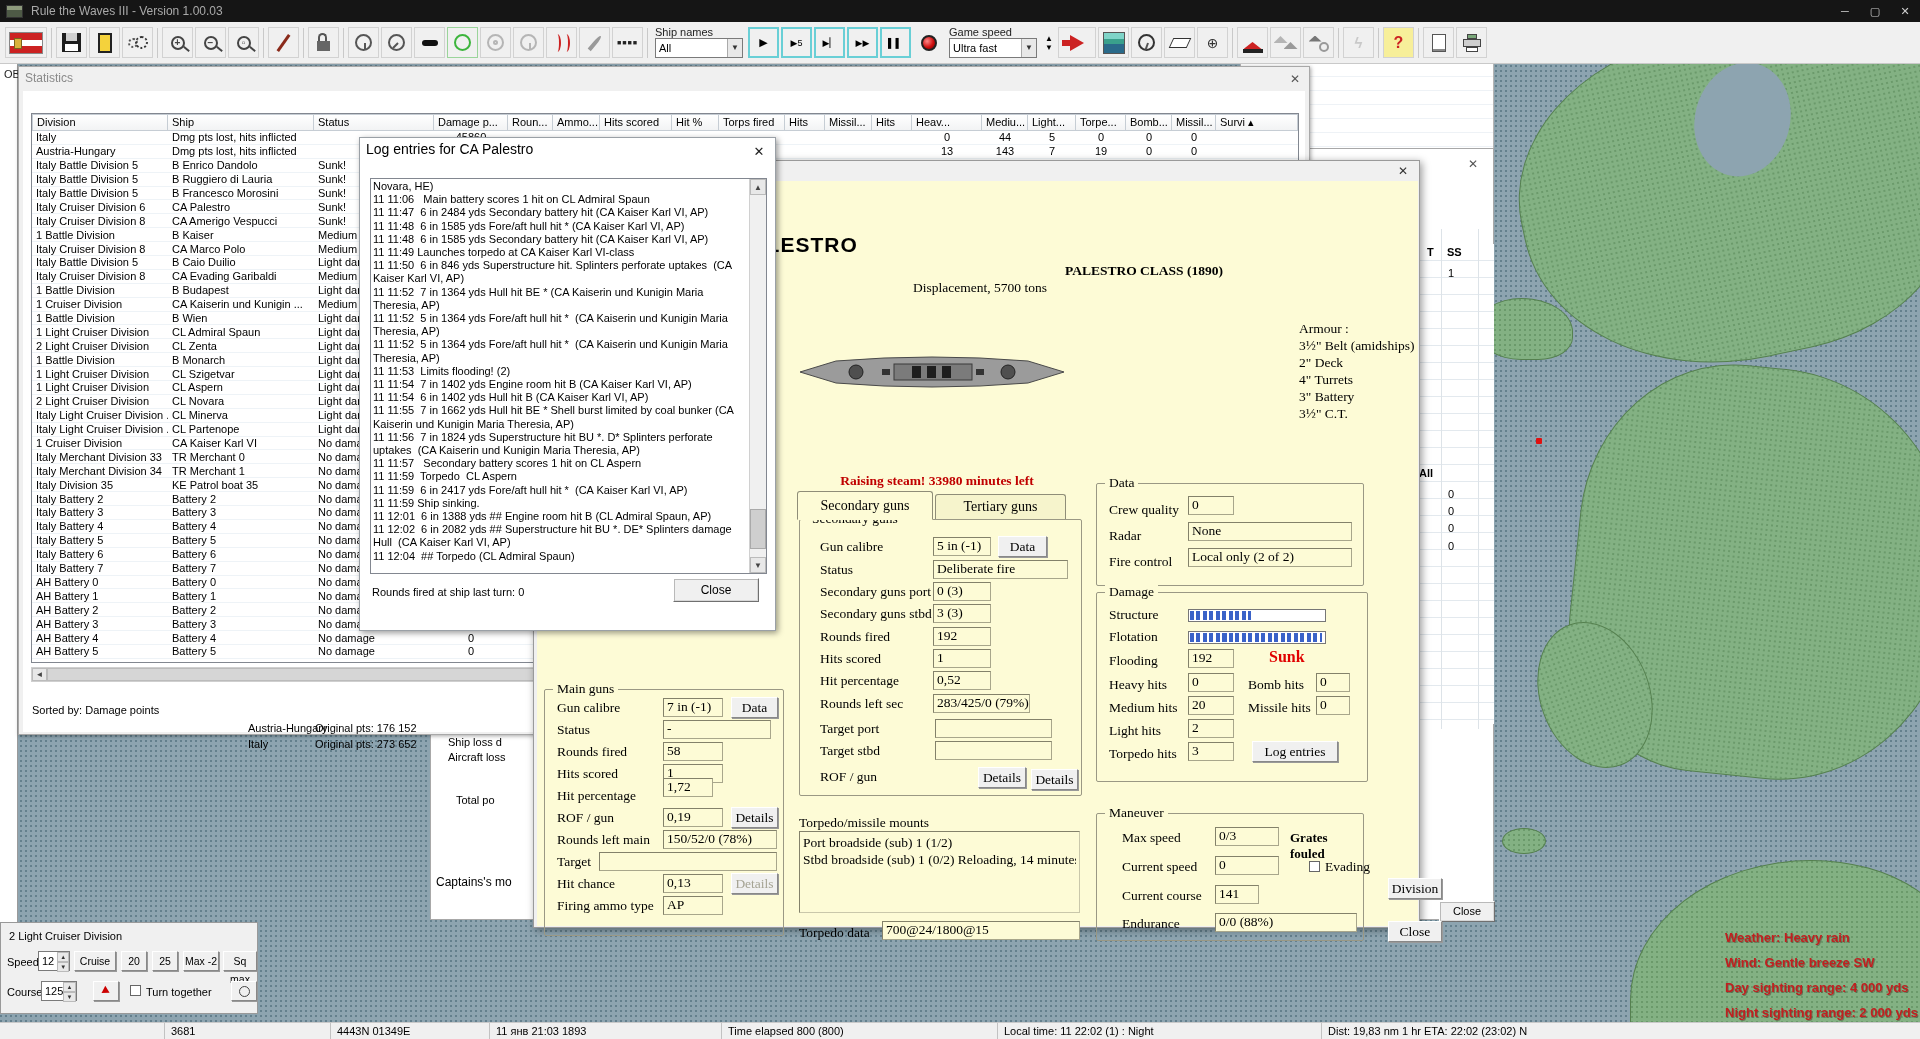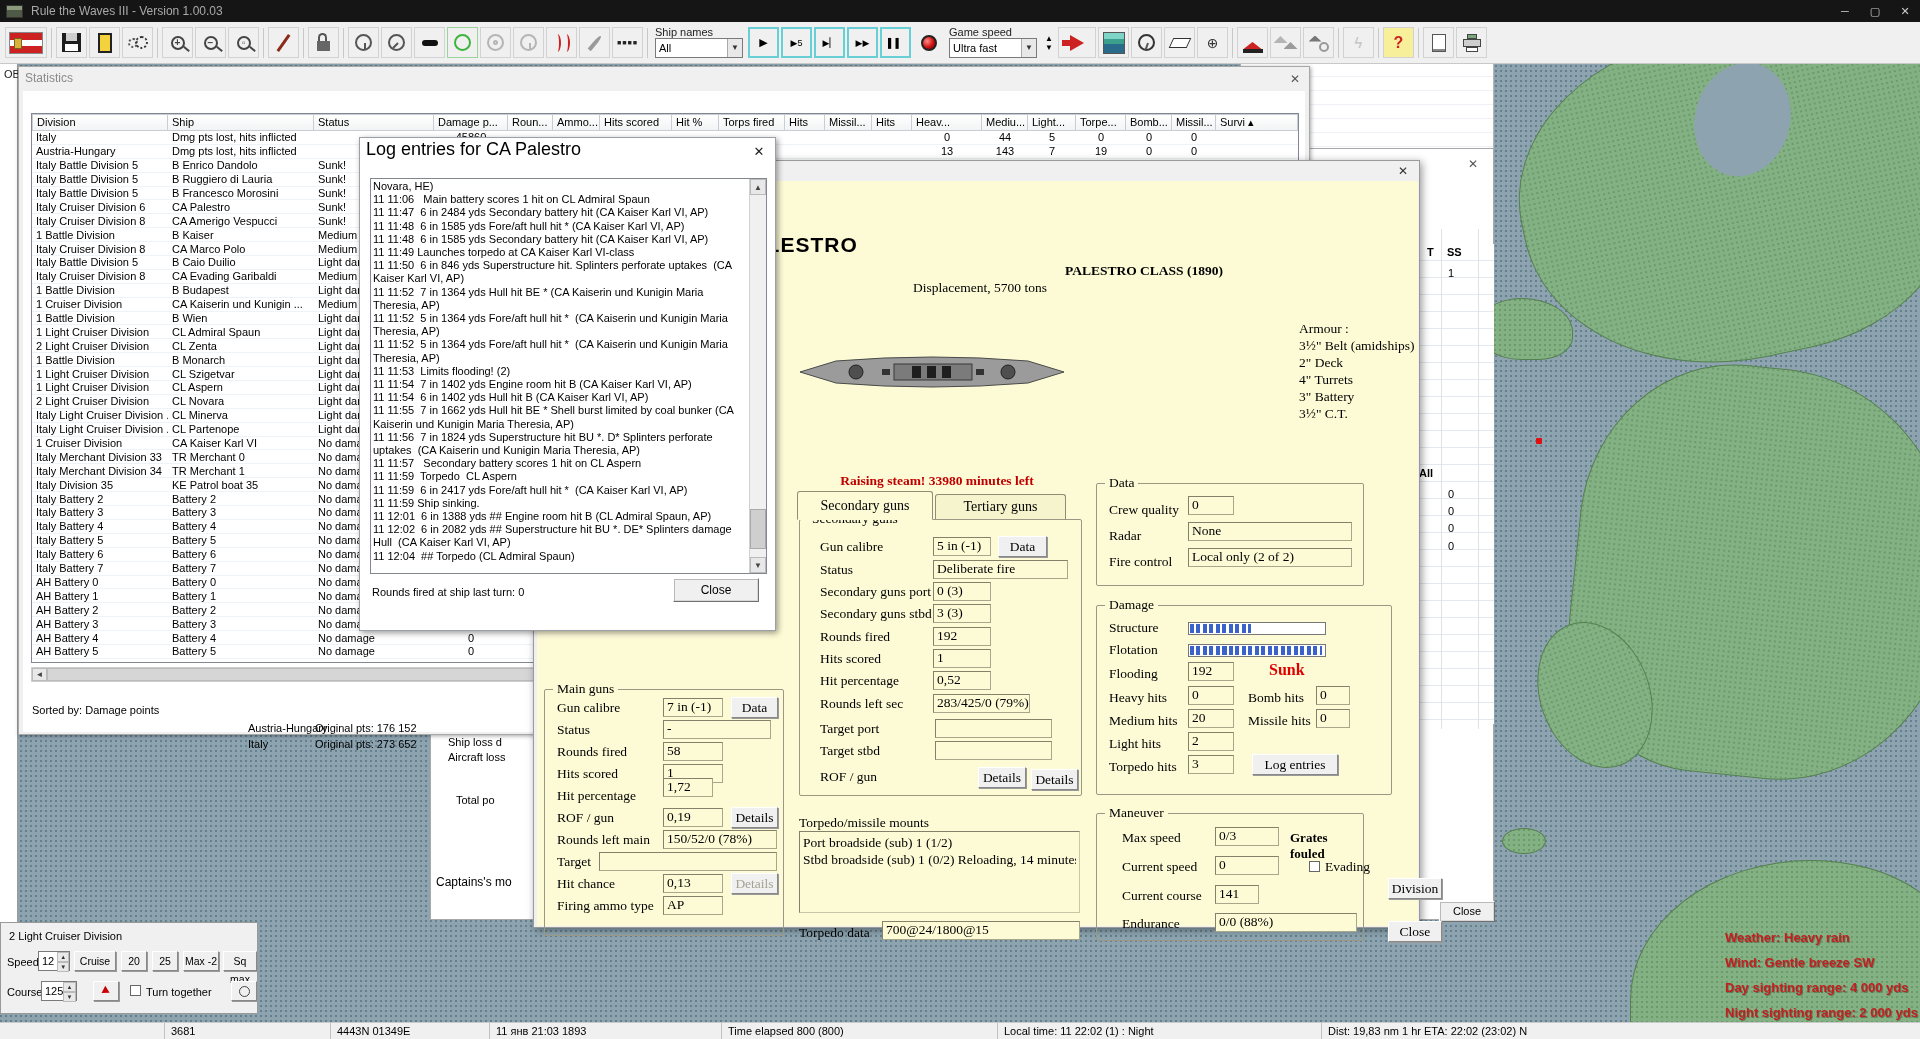--- a/index.html
+++ b/index.html
@@ -41,21 +41,21 @@
 .srow>div{padding-left:4px;overflow:hidden;white-space:nowrap;font-size:11px}
 .srow>div.num{text-align:center;padding-left:0}
 .shead{display:grid;height:17px;background:#fff}
 .shead>div{border:1px solid #c6cdd4;border-left:none;background:linear-gradient(#fff,#f2f3f4);padding:1px 0 0 4px;font-size:11px;overflow:hidden;white-space:nowrap;position:relative}
 .shead>div:first-child{border-left:1px solid #c6cdd4}
 .hscroll{position:absolute;left:8px;top:576px;width:1268px;height:15px;background:#f0f0f0;border:1px solid #cfcfcf;display:flex}
 .hscroll .arr{width:15px;height:13px;background:#e8e8e8;border:1px solid #bbb;font-size:8px;line-height:12px;text-align:center;color:#444;cursor:pointer}
 .hscroll .thumb{width:740px;height:13px;background:#d6d6d6;border:1px solid #bbb;cursor:pointer}
 
 #logdlg{left:359px;top:137px;width:417px;height:494px;background:#fff;border:1px solid #9aa0a6;box-shadow:2px 2px 6px rgba(0,0,0,.4);z-index:5}
-#logdlg .wtitle{background:#fff;font-size:18px}
+#logdlg .wtitle{background:#fff;font-size:14px}
 #loglist{position:absolute;left:10px;top:40px;width:397px;height:396px;border:1px solid #828790;background:#fff}
 #logtext{position:absolute;left:2px;top:1px;width:372px;height:392px;overflow:hidden;white-space:pre-wrap;font-size:11px;line-height:13.2px}
 .vscroll{position:absolute;right:0;top:0;width:17px;height:100%;background:#f0f0f0;border-left:1px solid #d0d0d0}
 .vscroll .arr{position:absolute;left:0;width:16px;height:16px;background:#e8e8e8;border:1px solid #bbb;font-size:8px;line-height:15px;text-align:center;color:#444;cursor:pointer}
 .vscroll .thumb{position:absolute;left:0;width:16px;background:#cfcfcf;border:1px solid #aaa;cursor:pointer}
 
 #shipwin{left:533px;top:160px;width:887px;height:768px;z-index:4;background:#f0f0f0;border:1px solid #9a9a9a;box-shadow:2px 2px 8px rgba(0,0,0,.4)}
 #shipyellow{position:absolute;left:3px;top:20px;width:881px;height:745px;background:#fdfbd6;font-family:"Liberation Serif","DejaVu Serif",serif;font-size:13px}
 .ylbl{position:absolute;white-space:nowrap;font-size:13.5px}
 .yfld{position:absolute;height:19px;background:#fdfbd6;border:1px solid #a8a68b;border-top-color:#83816a;border-left-color:#83816a;padding:0 3px;font-size:13.5px;overflow:hidden;white-space:nowrap}
@@ -1073,21 +1073,21 @@
       <div class="gbox" style="left:559px;top:302px;width:268px;height:103px">
         <span class="legend">Data</span>
         <div class="ylbl" style="left:12px;top:18px">Crew quality</div>
         <div class="yfld" style="left:91px;top:12px;width:46px">0</div>
         <div class="ylbl" style="left:12px;top:44px">Radar</div>
         <div class="yfld" style="left:91px;top:38px;width:164px">None</div>
         <div class="ylbl" style="left:12px;top:70px">Fire control</div>
         <div class="yfld" style="left:91px;top:64px;width:164px">Local only (2 of 2)</div>
       </div>
 
-      <div class="gbox" style="left:559px;top:424px;width:296px;height:190px">
+      <div class="gbox" style="left:559px;top:411px;width:272px;height:190px">
         <span class="legend">Damage</span>
         <div class="ylbl" style="left:12px;top:14px">Structure</div>
         <div class="dbar" style="left:91px;top:16px;width:138px">
             <i id="structbar" style="width: 45%;"></i>
           </div>
         <div class="ylbl" style="left:12px;top:36px">Flotation</div>
         <div class="dbar" style="left:91px;top:38px;width:138px">
             <i id="flotbar" style="width: 97%;"></i>
           </div>
         <div class="ylbl" style="left:12px;top:60px">Flooding</div>

